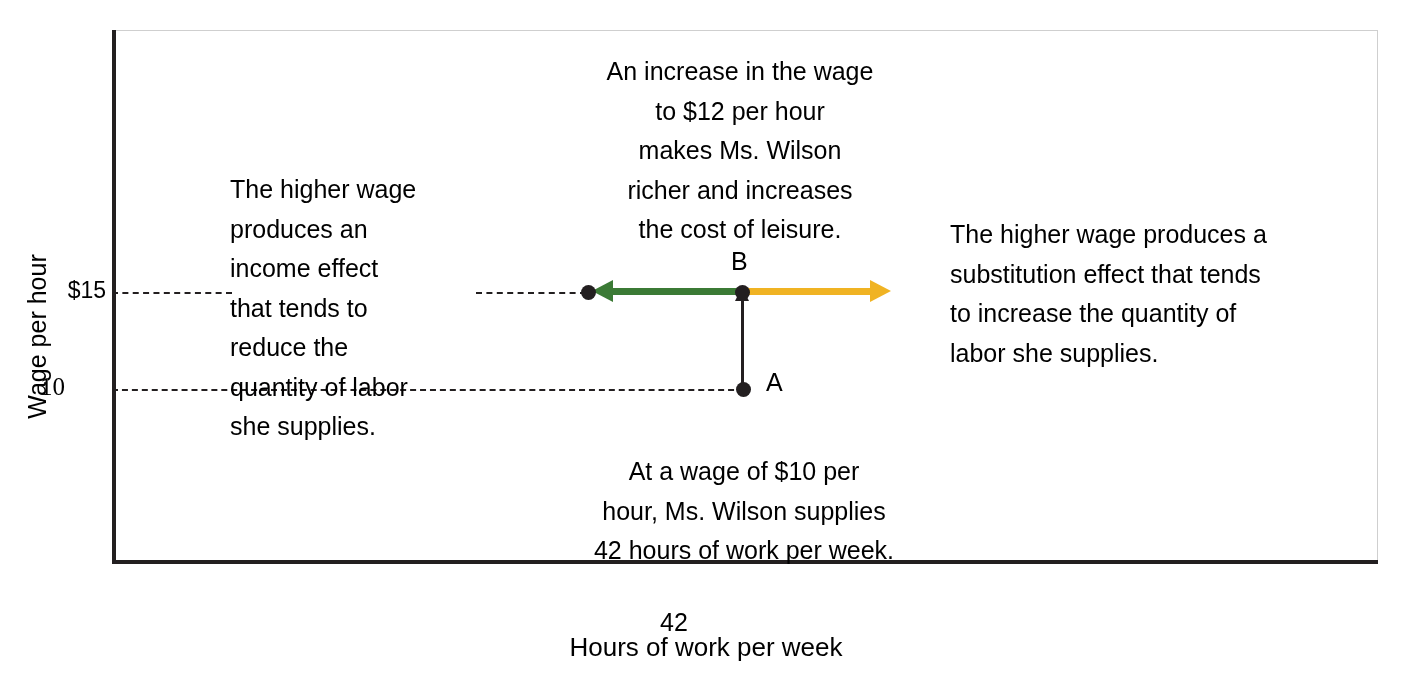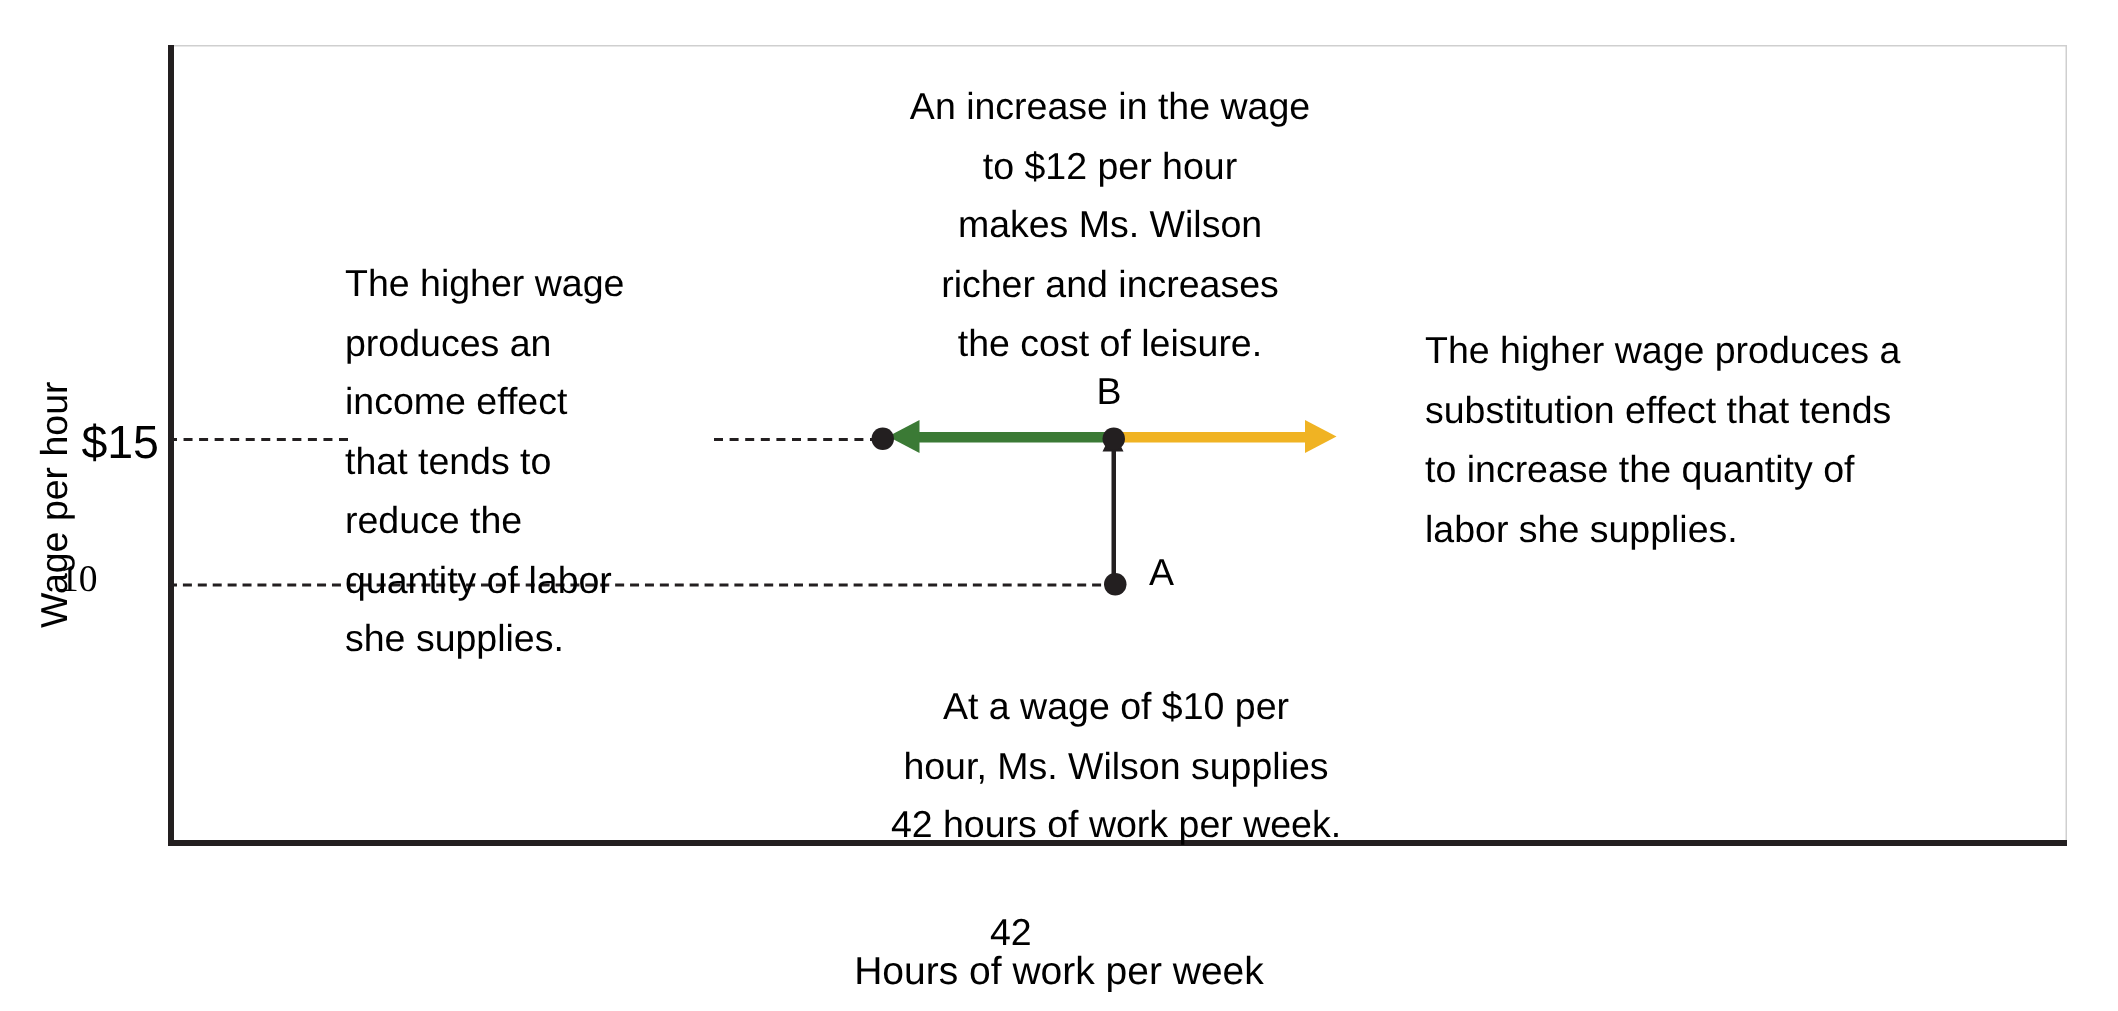--- a/index.html
+++ b/index.html
@@ -76,21 +76,21 @@
     top: 608px;
     width: 160px;
     font-size: 25px;
   }
   .y-tick-15 {
     position: absolute;
     left: 40px;
     top: 277px;
     width: 66px;
     text-align: right;
-    font-size: 31px;
+    font-size: 23px;
   }
   .y-tick-10 {
     position: absolute;
     left: 40px;
     top: 373px;
     width: 66px;
     text-align: left;
     font-size: 25px;
     font-family: Liberation Serif, serif;
   }

